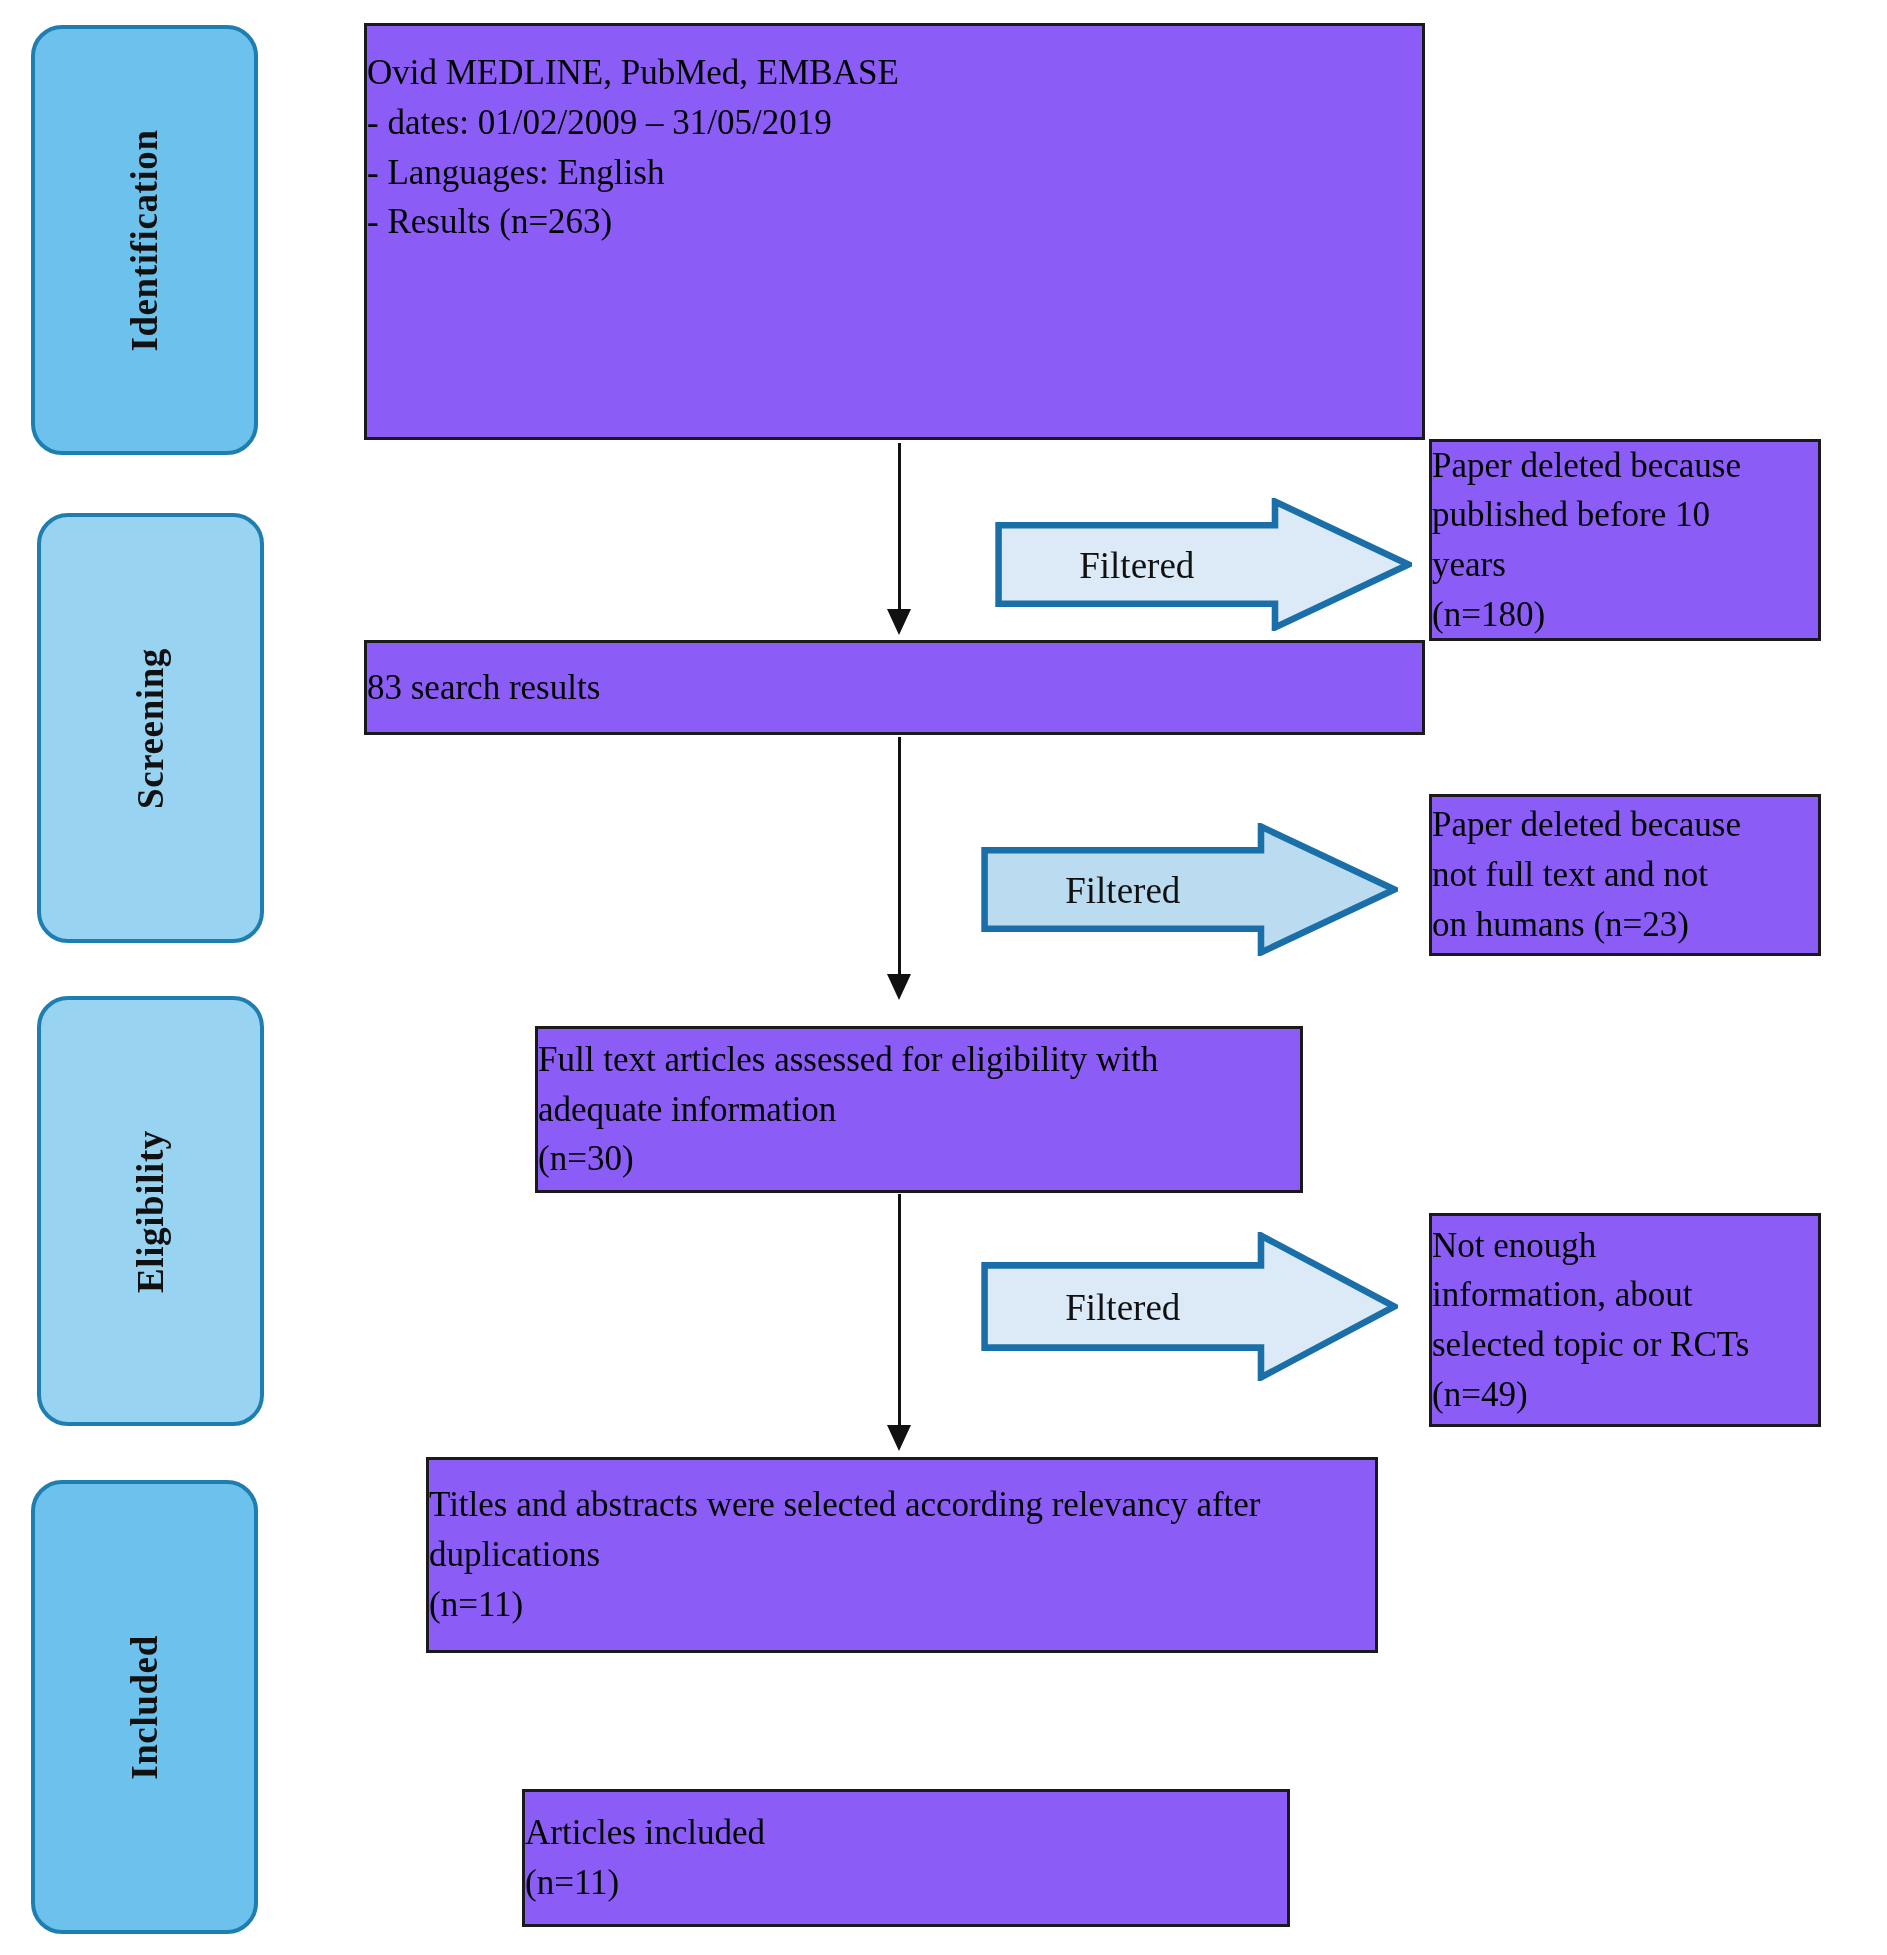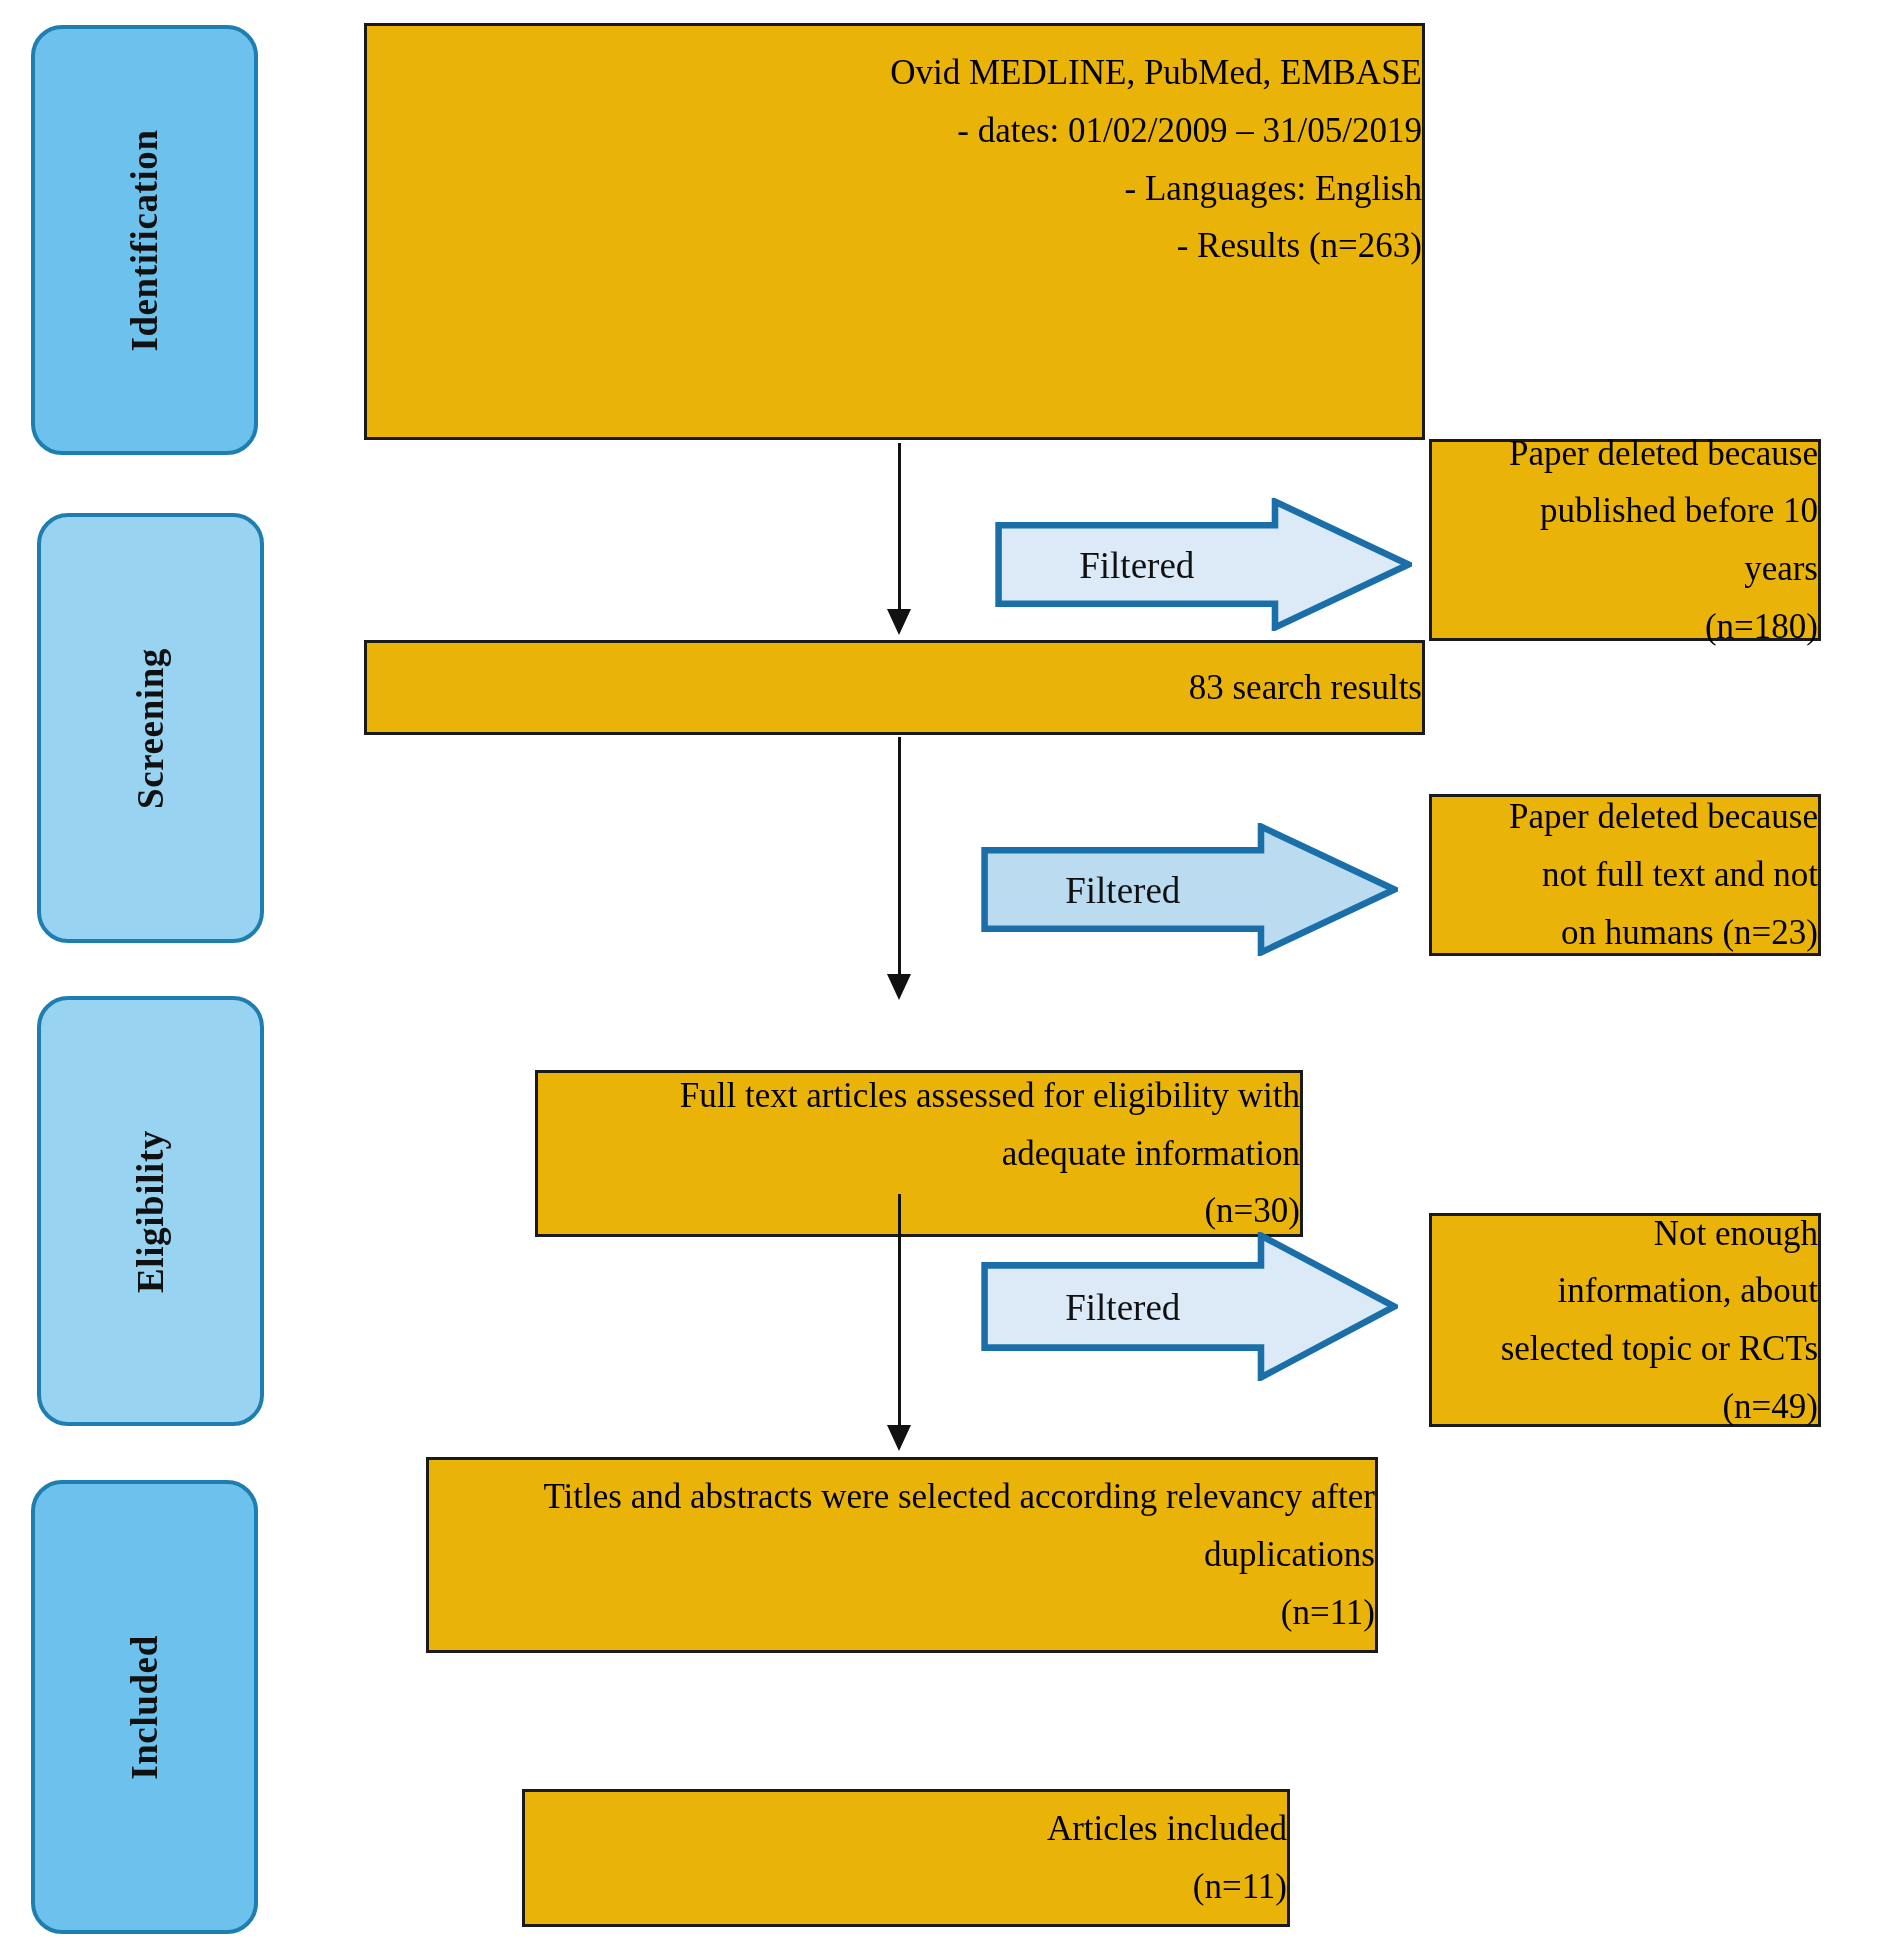--- a/index.html
+++ b/index.html
@@ -41,27 +41,26 @@
     font-size: 37px;
     letter-spacing: 0.6px;
     color: #111111;
     line-height: 1;
   }
 
   
   .flow-box {
     position: absolute;
     box-sizing: border-box;
-    background: #eab308;
+    background: #8b5cf6;
     border: 3.6px solid #1a1a1a;
     display: flex;
     flex-direction: column;
-    align-items: flex-end;
+    align-items: flex-start;
     justify-content: flex-start;
-    gap: 8px;
   }
   .flow-box.center-v { justify-content: center; }
   .flow-box .line {
     font-size: 35px;
     line-height: 1.42;
     text-align: center;
     white-space: nowrap;
   }
 
   
@@ -167,21 +166,21 @@
     </svg>
     <div class="arrow-label">Filtered</div>
   </div>
 
   <div class="flow-box center-v" style="left:1429px; top:794px; width:392px; height:162px;">
     <div class="line">Paper deleted because</div>
     <div class="line">not full text and not</div>
     <div class="line">on humans (n=23)</div>
   </div>
 
-  <div class="flow-box center-v" style="left:535px; top:1026px; width:768px; height:167px;margin-top:44px;">
+  <div class="flow-box center-v" style="left:535px; top:1026px; width:768px; height:167px;">
     <div class="line">Full text articles assessed for eligibility with</div>
     <div class="line">adequate information</div>
     <div class="line">(n=30)</div>
   </div>
 
   <div class="connector" style="left:887px; top:1194px; width:25px; height:257px;">
     <div class="shaft" style="height:235px;"></div>
     <div class="head"></div>
   </div>
 

